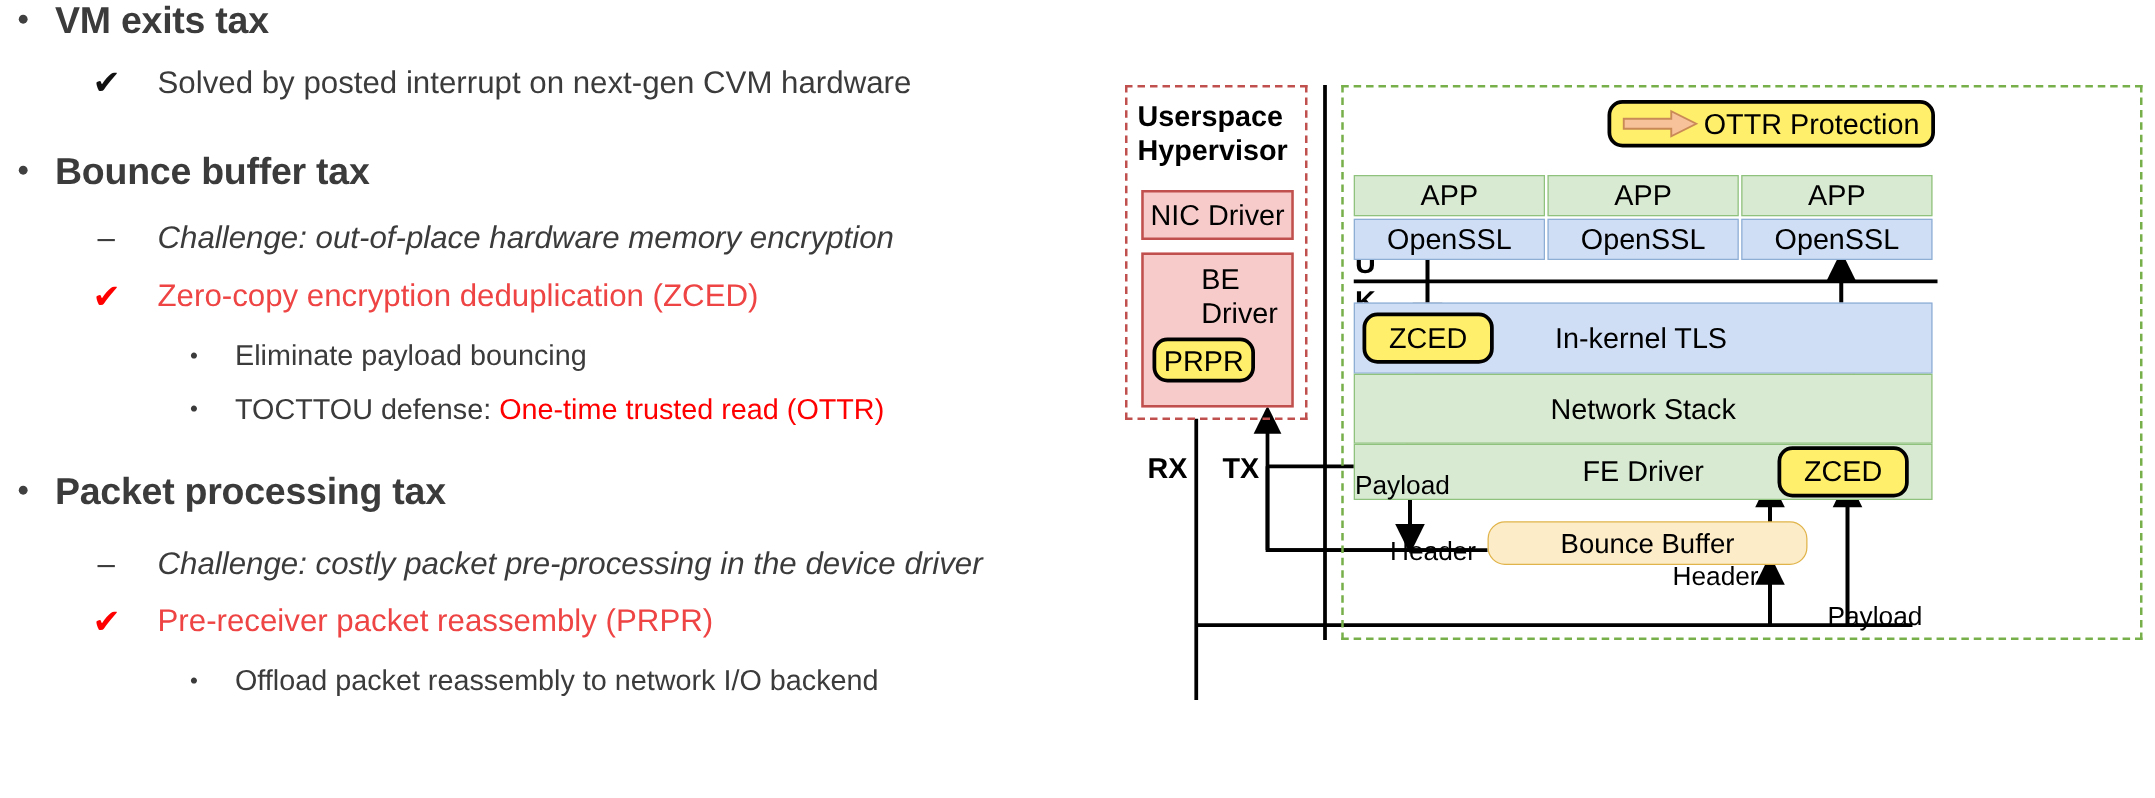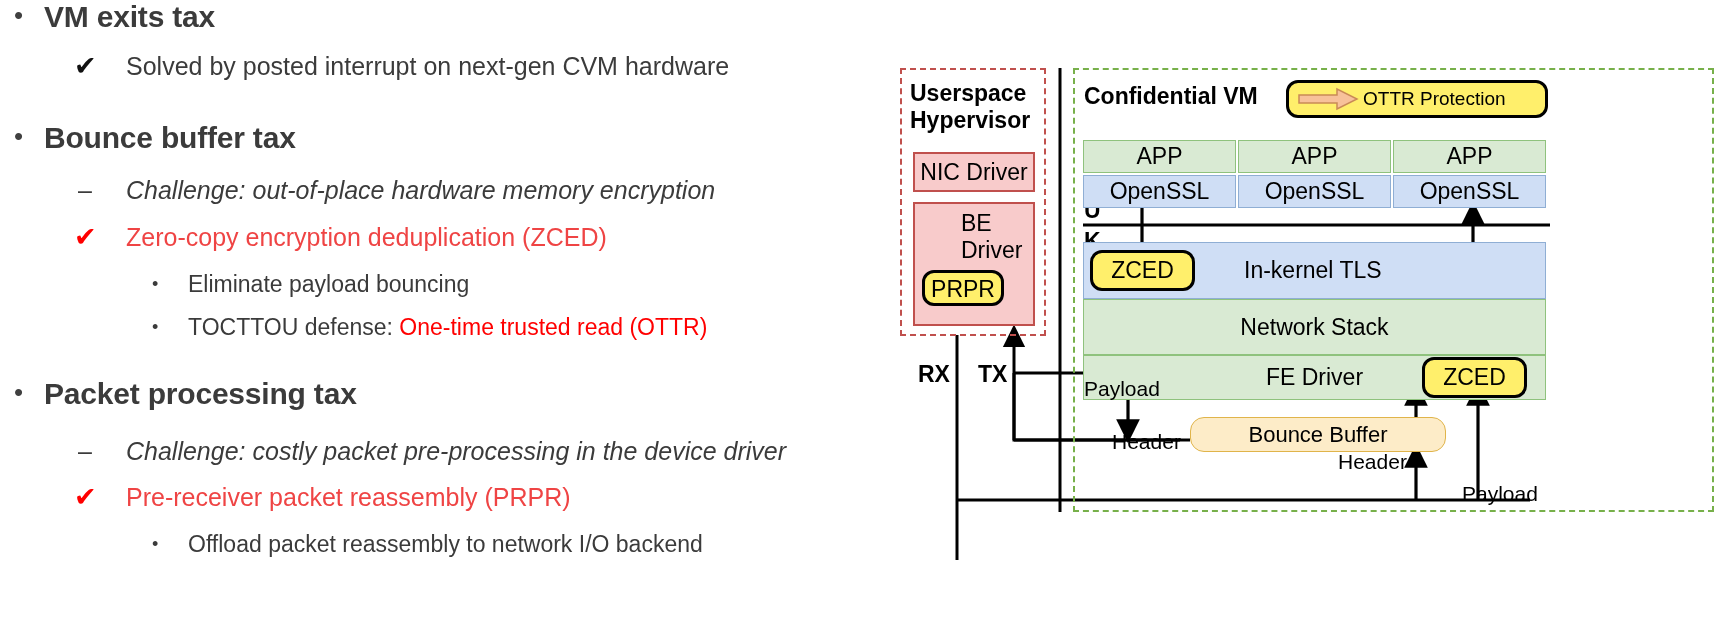--- a/index.html
+++ b/index.html
@@ -179,27 +179,26 @@
     <div>Hypervisor</div>
   </div>
   <div class="abs box pinkbox" style="left:23px;top:202px;width:122px;height:124px;align-items:flex-start;justify-content:center;padding-top:6px;padding-left:46px;">
     <span>BE Driver</span>
   </div>
   <div class="abs yellowpill" style="left:32px;top:270px;width:82px;height:36px;align-items:flex-end;">
     <span>PRPR</span>
   </div>
 
   <div class="abs dash-green" style="left:183px;top:68px;width:641px;height:444px;"></div>
-  <div class="abs hdr" style="left:194px;top:83px;">Confidential VM</div>
 
   <div class="abs yellowpill" style="left:396px;top:80px;width:262px;height:38px;justify-content:flex-start;padding-left:8px;">
     <svg width="64" height="24" style="flex:0 0 auto;margin-right:2px;">
       <polygon points="2,8 40,8 40,2 60,12 40,22 40,16 2,16" fill="#f7c19a" stroke="#c98a57" stroke-width="1.5"></polygon>
     </svg>
-    <span style="font-size:19px;">OTTR Protection</span>
+    <span style="font-size:23px;">OTTR Protection</span>
   </div>
 
   <div class="abs klbl" style="left:194px;top:197px;">U</div>
   <div class="abs klbl" style="left:194px;top:228px;">K</div>
 
   <div class="abs box greenbox" style="left:193px;top:140px;width:153px;height:33px;">
     <span>APP</span>
   </div>
   <div class="abs box greenbox" style="left:348px;top:140px;width:153px;height:33px;">
     <span>APP</span>

